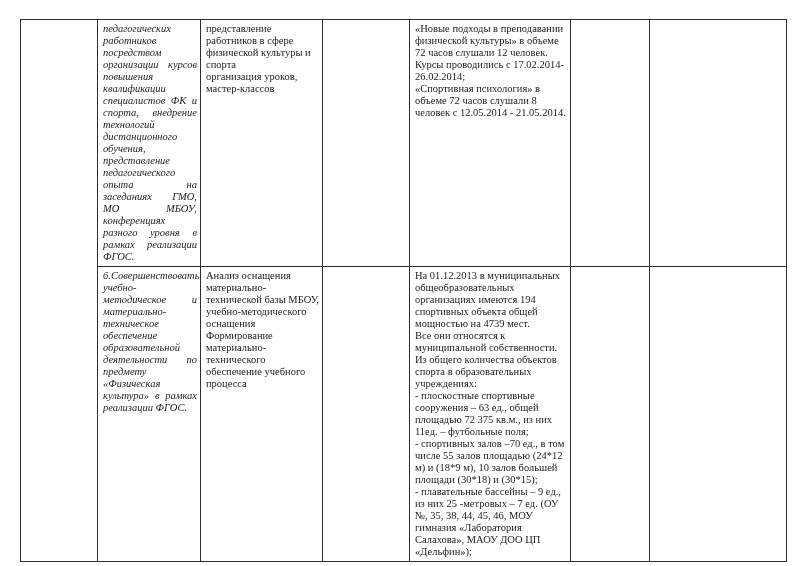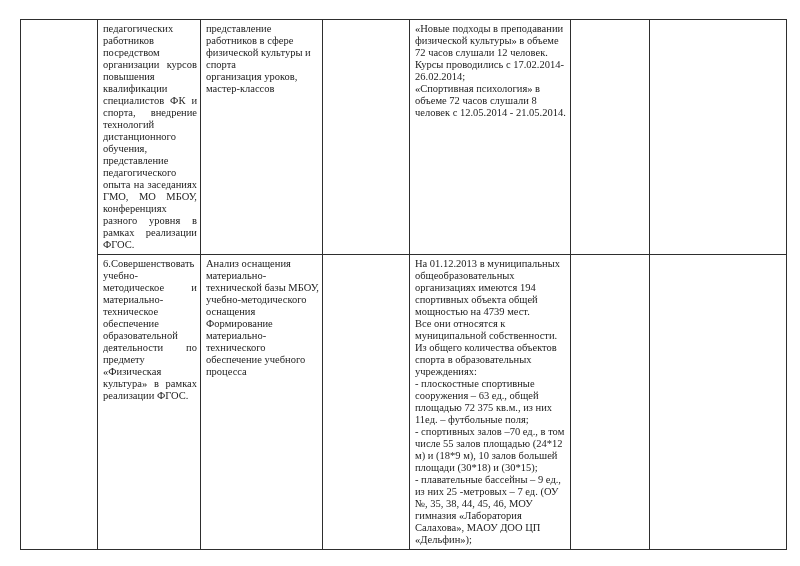--- a/index.html
+++ b/index.html
@@ -26,21 +26,21 @@
     border: 1px solid #2e2e2e;
     vertical-align: top;
     padding: 3px 3px 3px 5px;
     font-family: "Liberation Serif", "DejaVu Serif", serif;
     font-size: 10.5px;
     line-height: 12px;
     color: #1c1c1c;
     white-space: pre-line;
     overflow: hidden;
   }
-  td.just { text-align: justify; }
+  td.just { text-align: justify; font-style: italic; }
   tr.row-1 { height: 230px; }
   tr.row-2 { height: 294px; padding-left: 20px; }
 </style>
 </head>
 <body>
 
 <div class="page">
   <table class="doc-table">
     <colgroup>
       <col style="width:77px">

